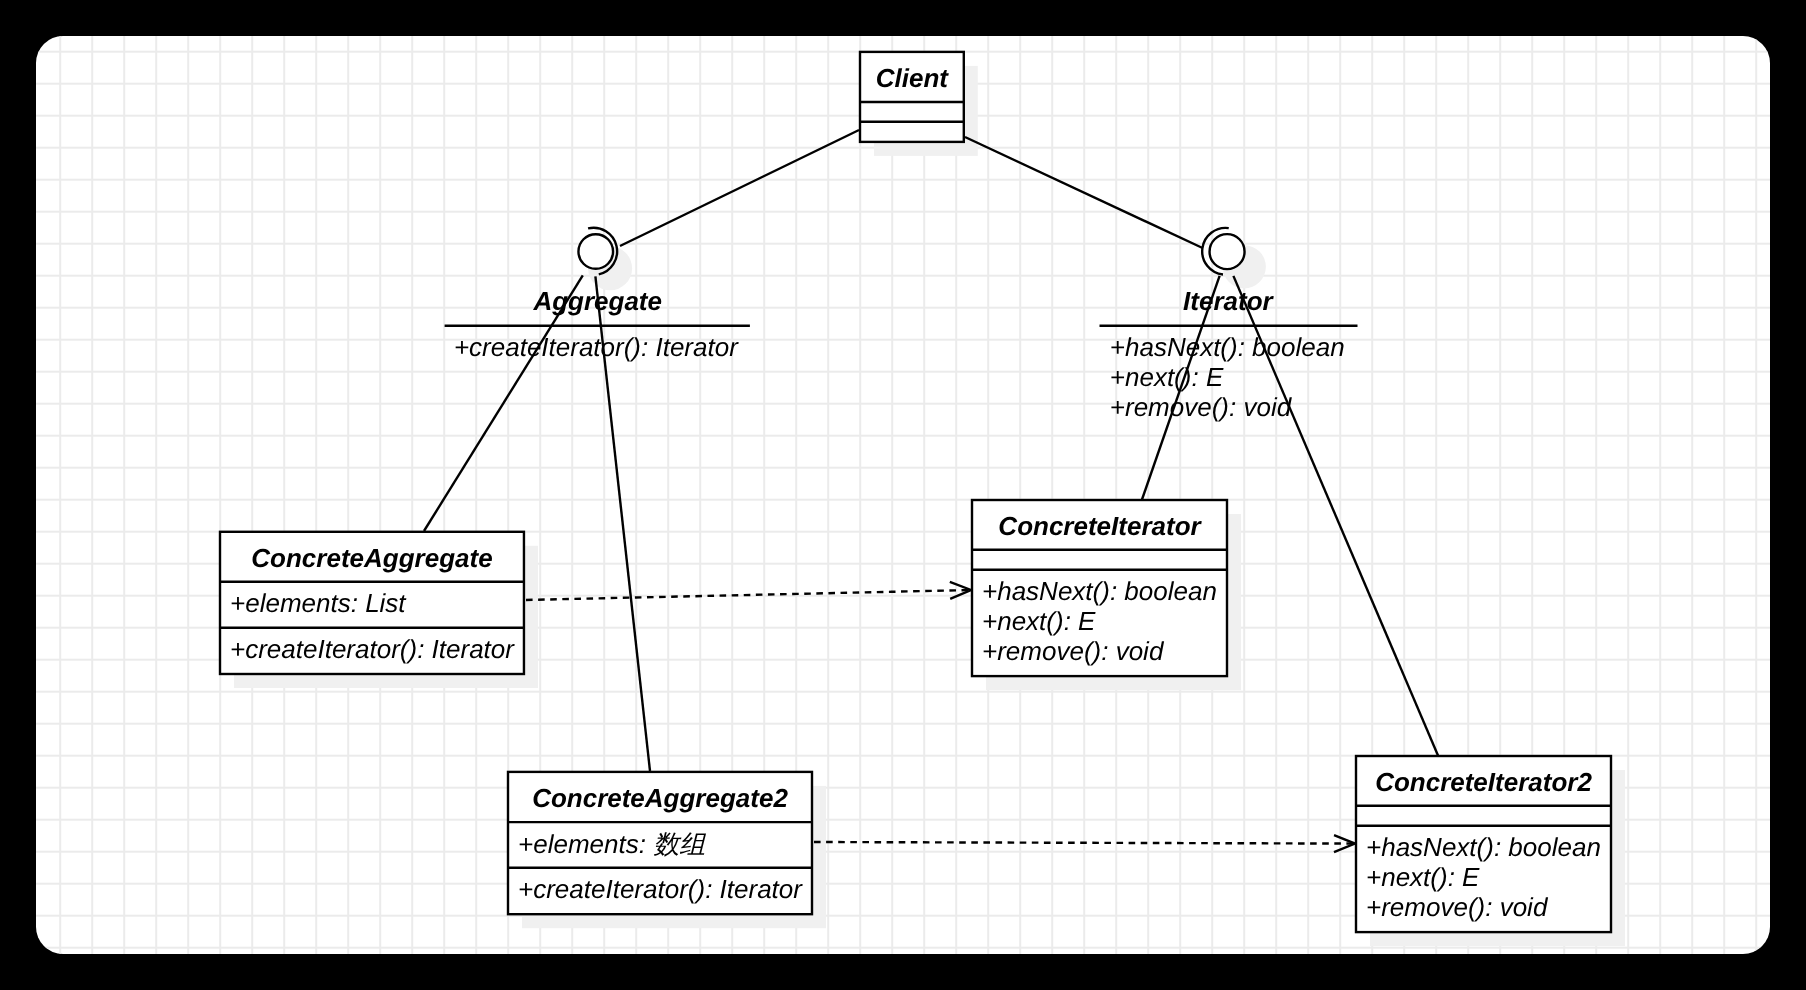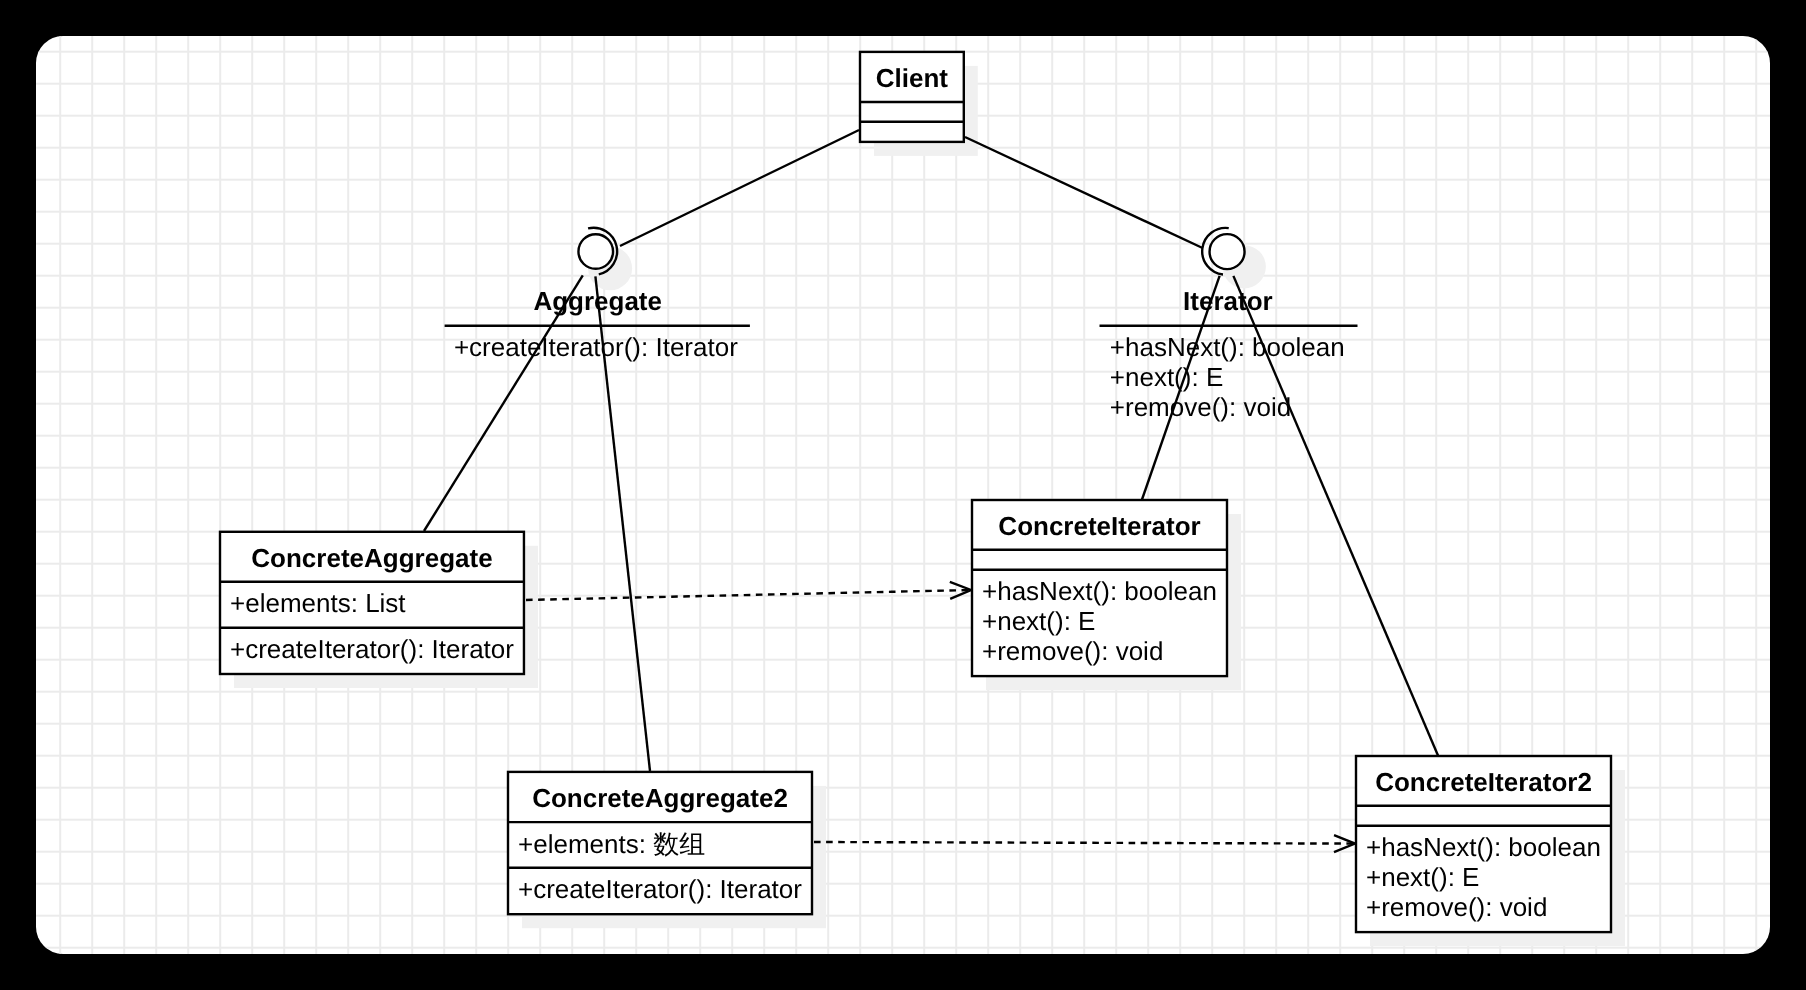--- a/index.html
+++ b/index.html
@@ -1,18 +1,18 @@
 <!DOCTYPE html>
 <html style="--grid: #ebebeb;"><head>
 <meta charset="utf-8">
 <title>Iterator Pattern UML Class Diagram</title>
 <style>
   html,body{margin:0;padding:0;background:#000;width:1806px;height:990px;overflow:hidden;
     font-family:"Liberation Sans","DejaVu Sans",sans-serif;}
-  #board{position:absolute;left:0;top:0;width:1806px;height:990px;background:#000;}
+  #board{position:absolute;left:0;top:0;width:1806px;height:990px;background:#000;font-style:italic;}
   #canvas{position:absolute;left:36px;top:36px;width:1734px;height:918px;
           background:#fff;border-radius:27px;overflow:hidden;}
   #grid{position:absolute;left:0;top:0;width:1734px;height:918px;
     background-image:
       linear-gradient(to right, var(--grid) 0 1.6px, transparent 1.6px),
       linear-gradient(to bottom, var(--grid) 0 1.6px, transparent 1.6px);
     background-size:32px 32px;
     background-position:-8.8px -17.3px;}
   svg#diagram{position:absolute;left:0;top:0;width:1806px;height:990px;overflow:visible;}
   *{-webkit-font-smoothing:antialiased;text-rendering:geometricPrecision;}

